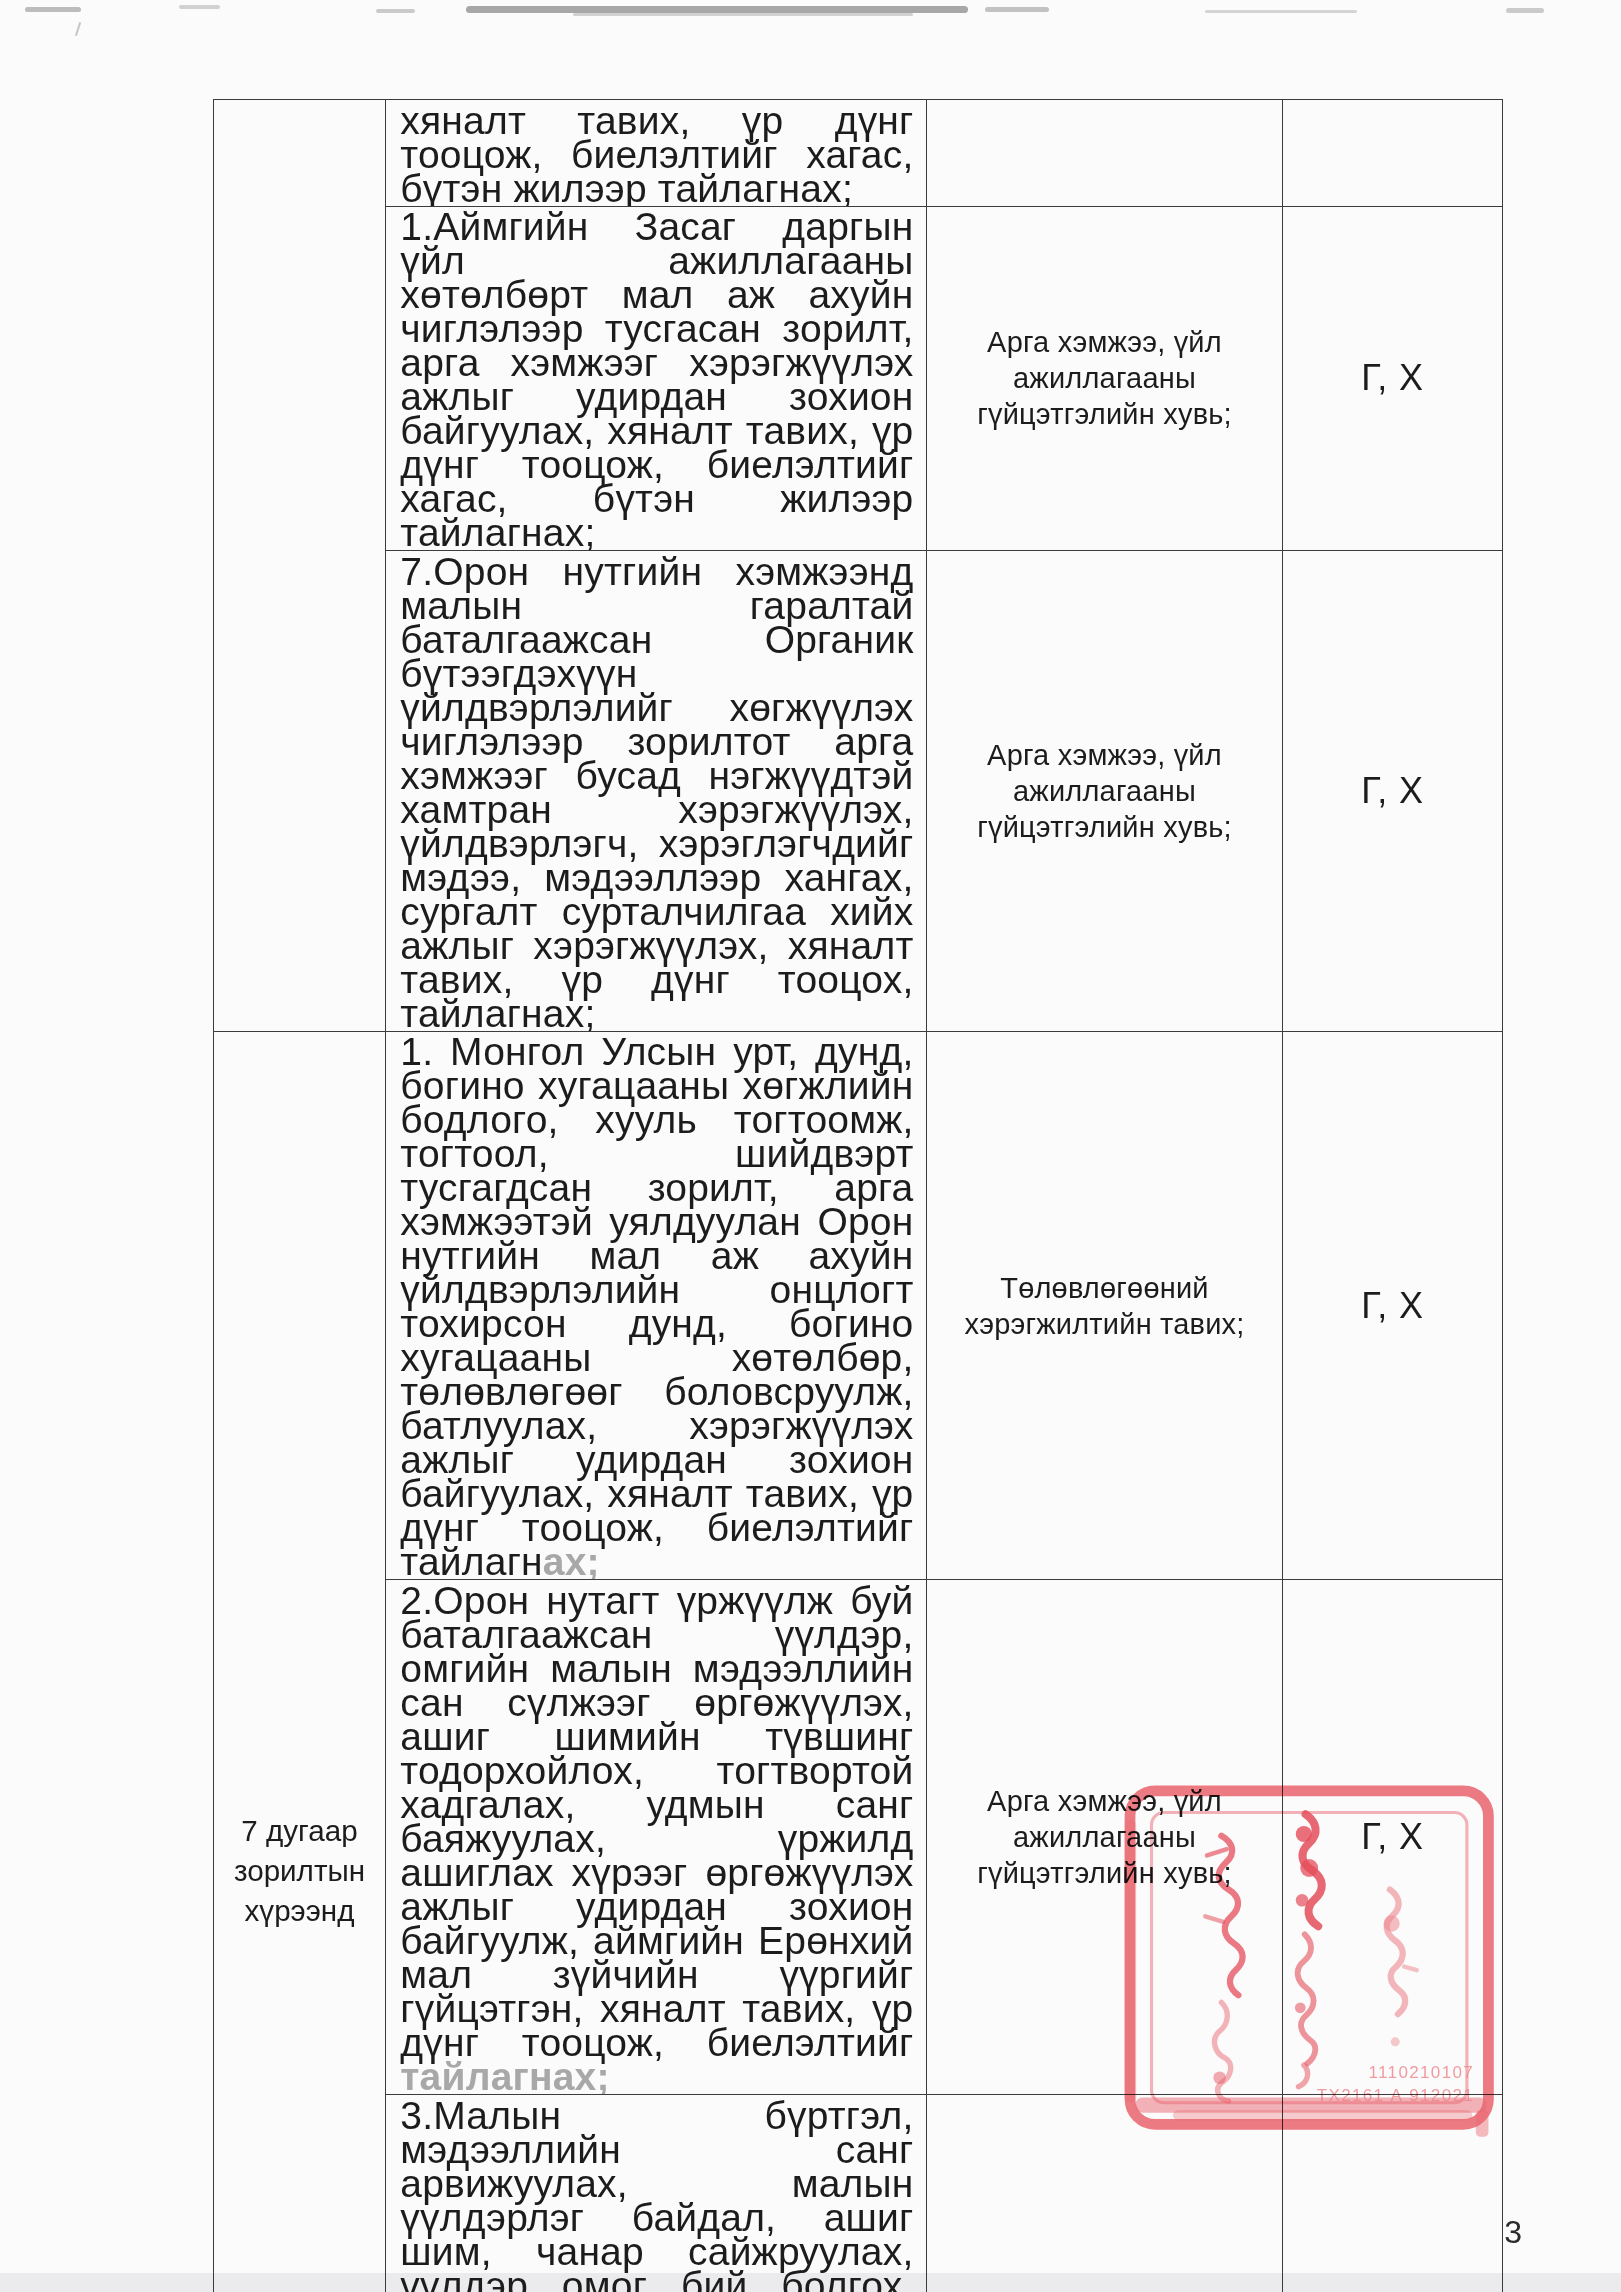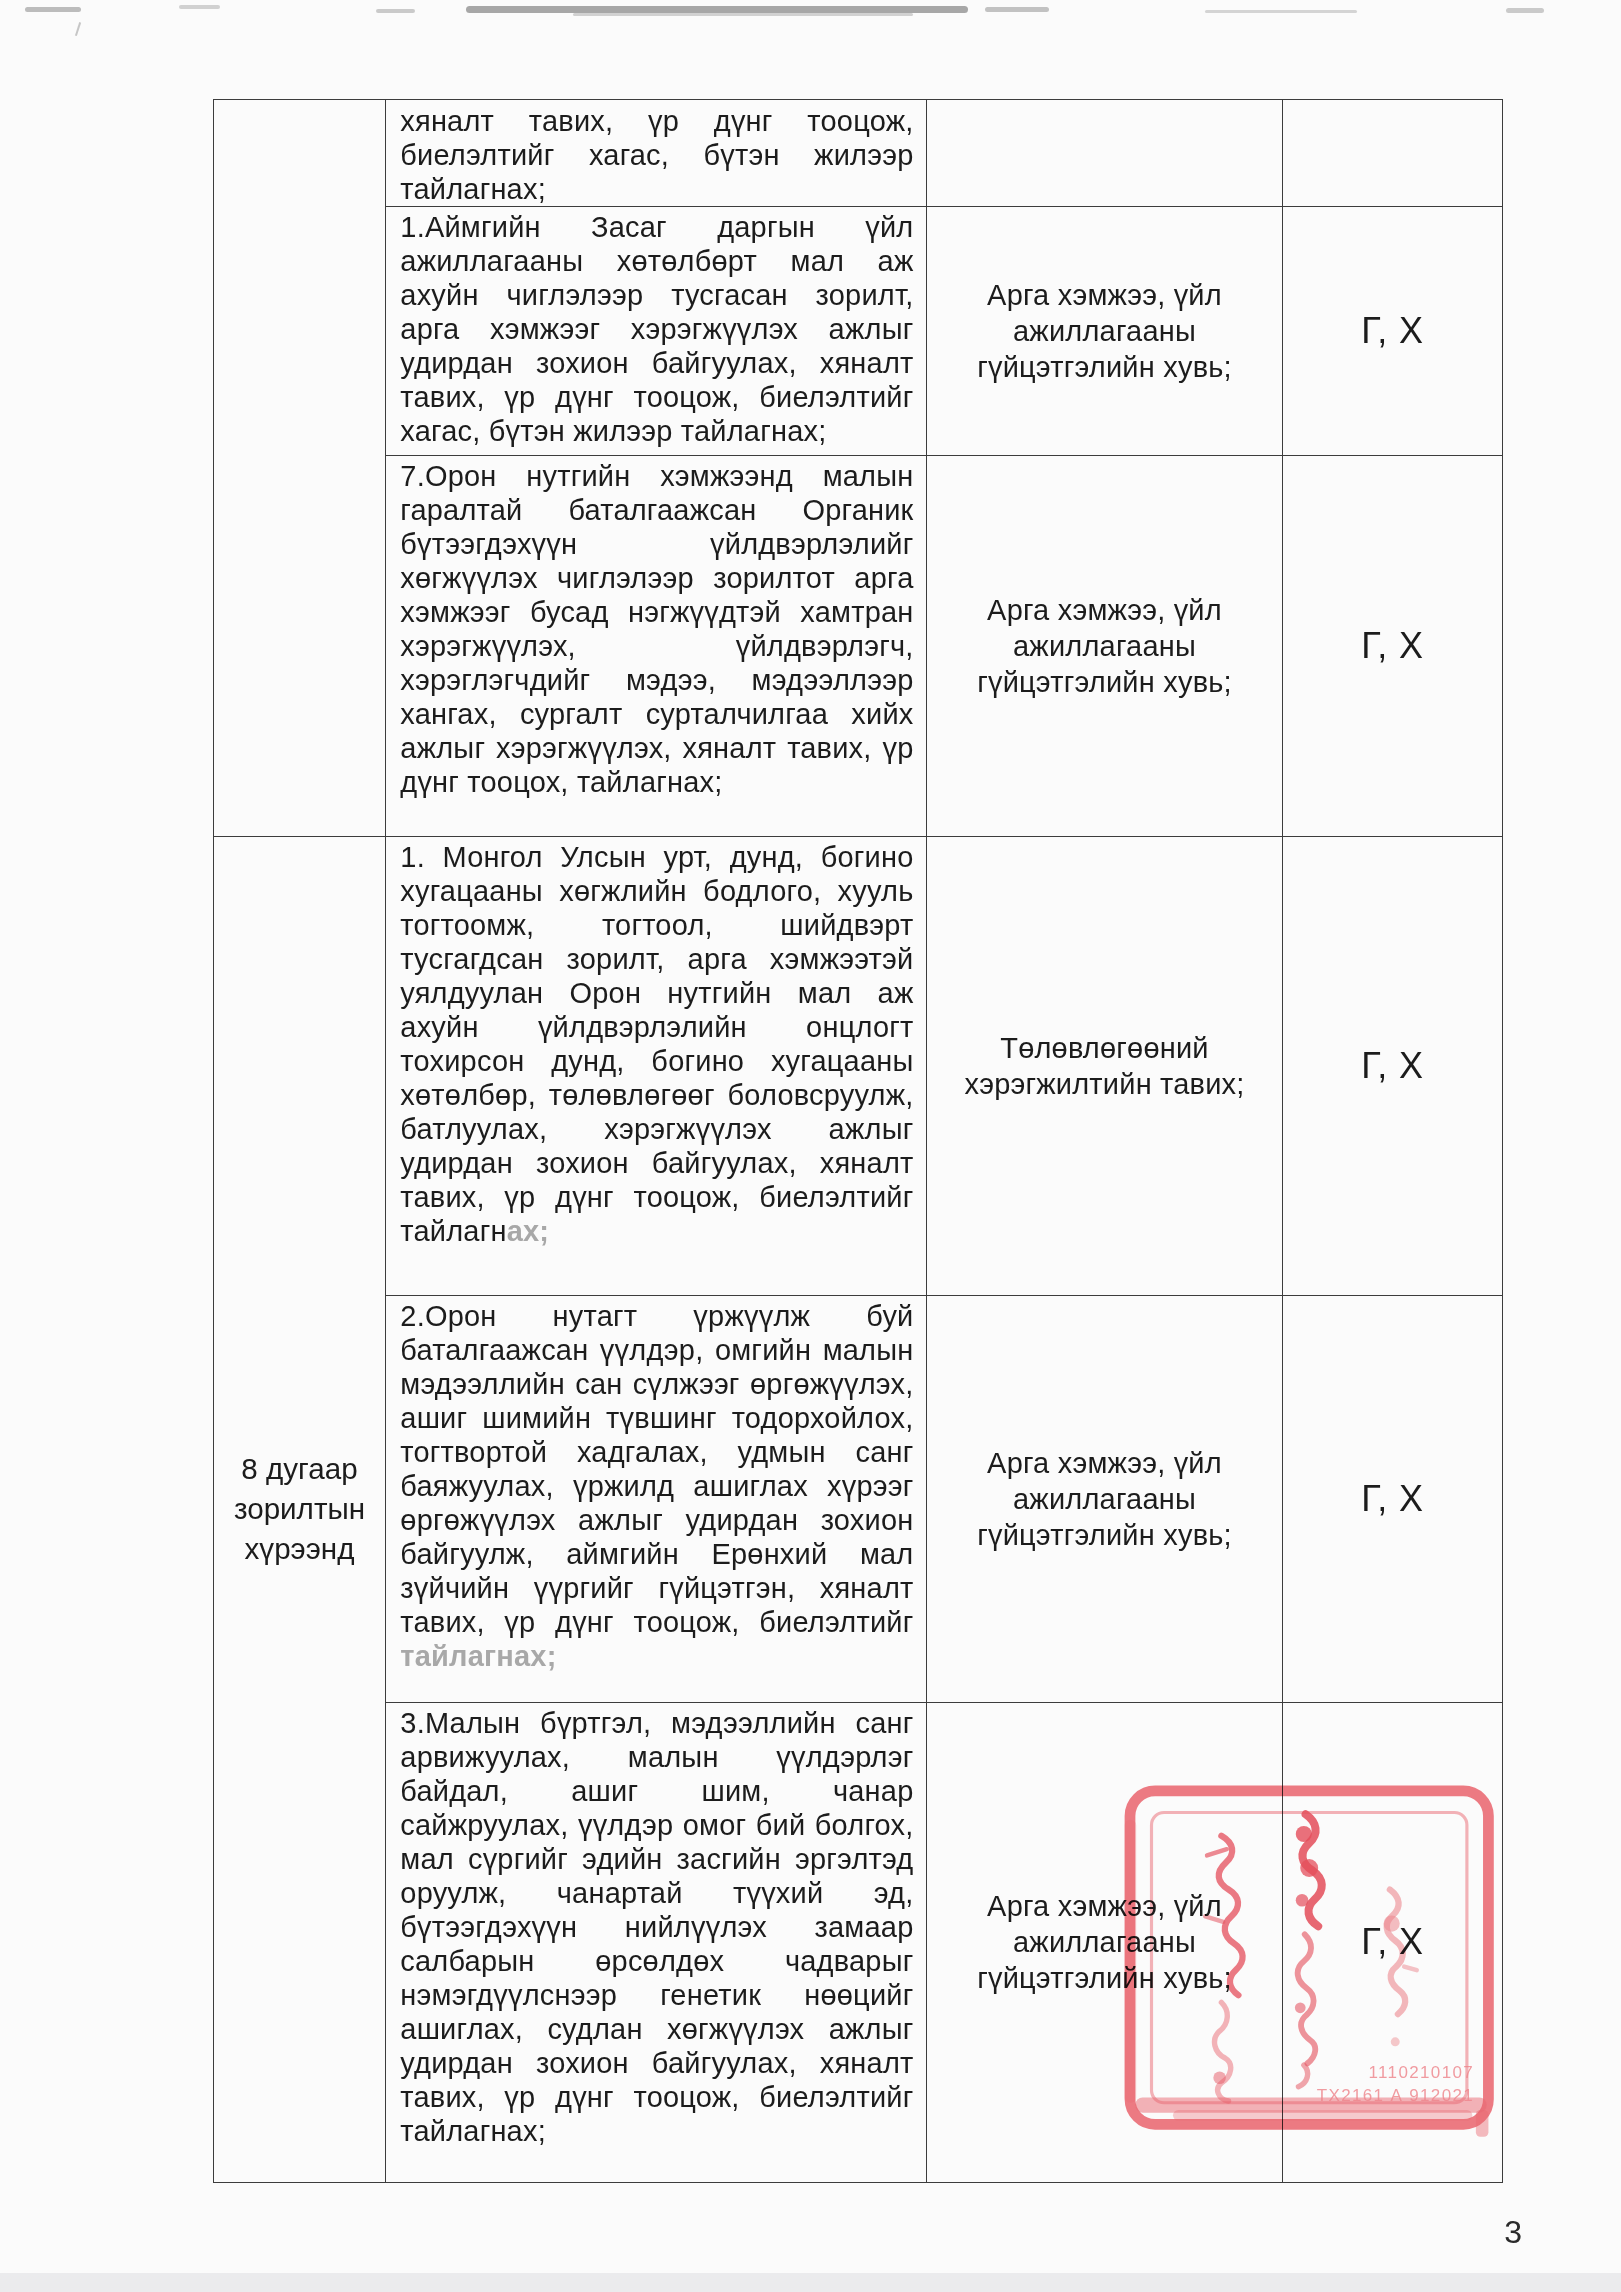--- a/index.html
+++ b/index.html
@@ -27,21 +27,21 @@
     border:1.8px solid #3c3c3c;
     padding:0;
     overflow:hidden;
     background:transparent;
   }
   td.c1{vertical-align:middle;text-align:center;}
   td.c2{vertical-align:top;}
   td.c3,td.c4{vertical-align:middle;text-align:center;}
   .task{
     padding:3.6px 12.5px 0 14.3px;
-    font-size:29px;
+    font-size:39px;
     line-height:34px;
     text-align:justify;
     text-align-last:left;
     letter-spacing:0.2px;
   }
   .faded{color:#a8a8a8;font-weight:bold;}
   .measure{
     font-size:29px;
     line-height:36px;
     padding:0 16px;
@@ -129,21 +129,21 @@
       <td class="c3">
         <div class="measure">Арга хэмжээ, үйл ажиллагааны гүйцэтгэлийн хувь;</div>
       </td>
       <td class="c4">
         <div class="grade">Г, Х</div>
       </td>
     </tr>
 
     <tr class="rh3">
       <td class="c1" rowspan="3">
-        <div class="section-label">8 дугаар зорилтын хүрээнд</div>
+        <div class="section-label">7 дугаар зорилтын хүрээнд</div>
       </td>
       <td class="c2">
         <div class="task"><span>1. Монгол Улсын урт, дунд, богино хугацааны хөгжлийн бодлого, хууль тогтоомж, тогтоол, шийдвэрт тусгагдсан зорилт, арга хэмжээтэй уялдуулан Орон нутгийн мал аж ахуйн үйлдвэрлэлийн онцлогт тохирсон дунд, богино хугацааны хөтөлбөр, төлөвлөгөөг боловсруулж, батлуулах, хэрэгжүүлэх ажлыг удирдан зохион байгуулах, хяналт тавих, үр дүнг тооцож, биелэлтийг тайлагн</span><span class="faded">ах;</span></div>
       </td>
       <td class="c3">
         <div class="measure">Төлөвлөгөөний хэрэгжилтийн тавих;</div>
       </td>
       <td class="c4">
         <div class="grade">Г, Х</div>
       </td>

